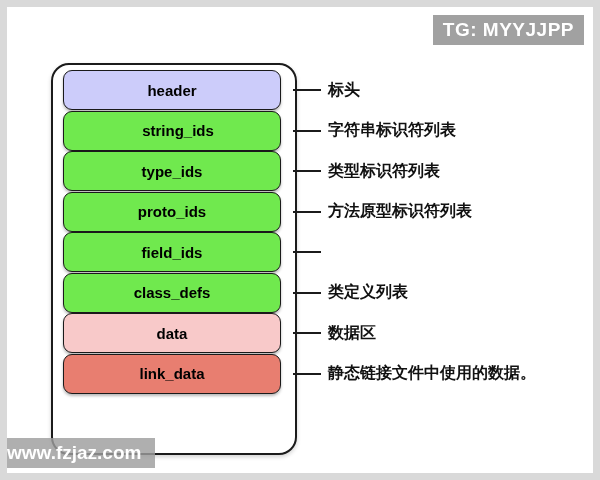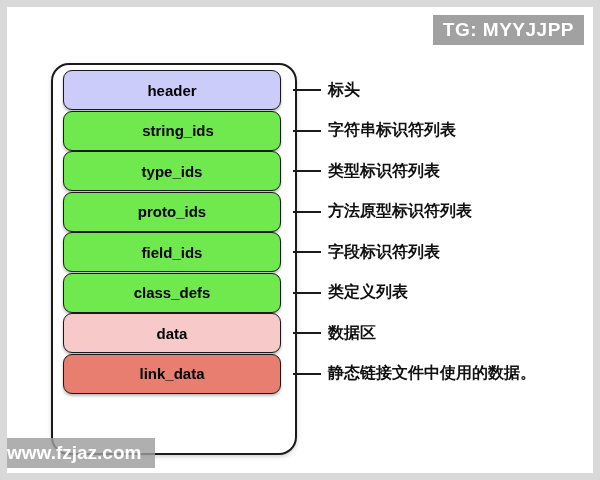--- a/index.html
+++ b/index.html
@@ -142,21 +142,20 @@
       <div class="connector"></div>
       <div class="annotation">方法原型标识符列表</div>
     </div>
 
     <div class="row">
       <div class="box" style="background-color: rgb(112, 233, 78);">
         <span>field_ids</span>
       </div>
       <div class="spacer"></div>
       <div class="connector"></div>
-      <div class="annotation">字段标识符列表</div>
     </div>
 
 
     <div class="row">
       <div class="box" style="background-color: rgb(112, 233, 78);">
         <span>class_defs</span>
       </div>
       <div class="spacer"></div>
       <div class="connector"></div>
       <div class="annotation">类定义列表</div>

